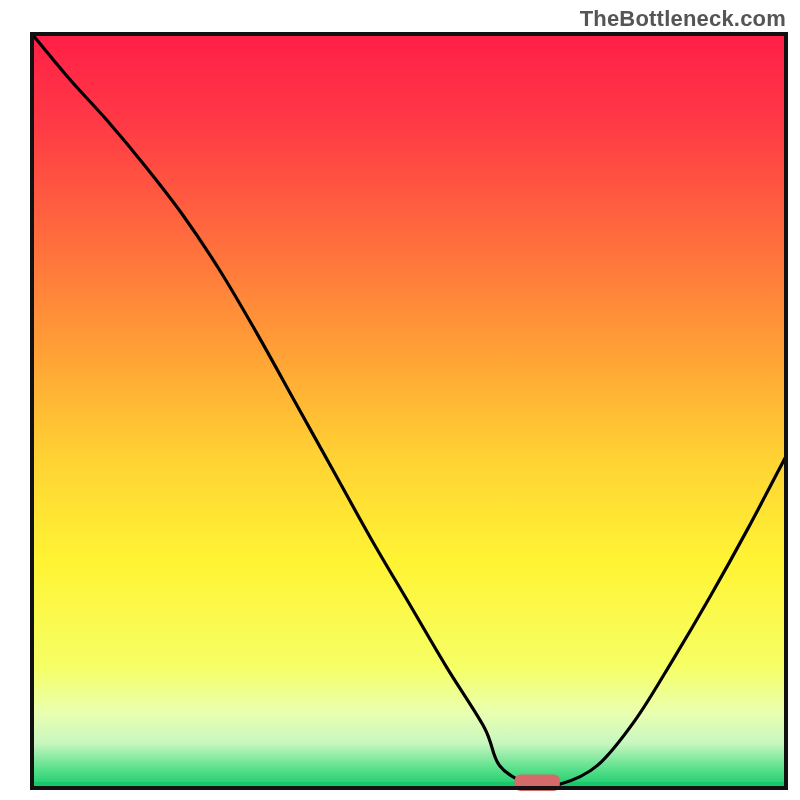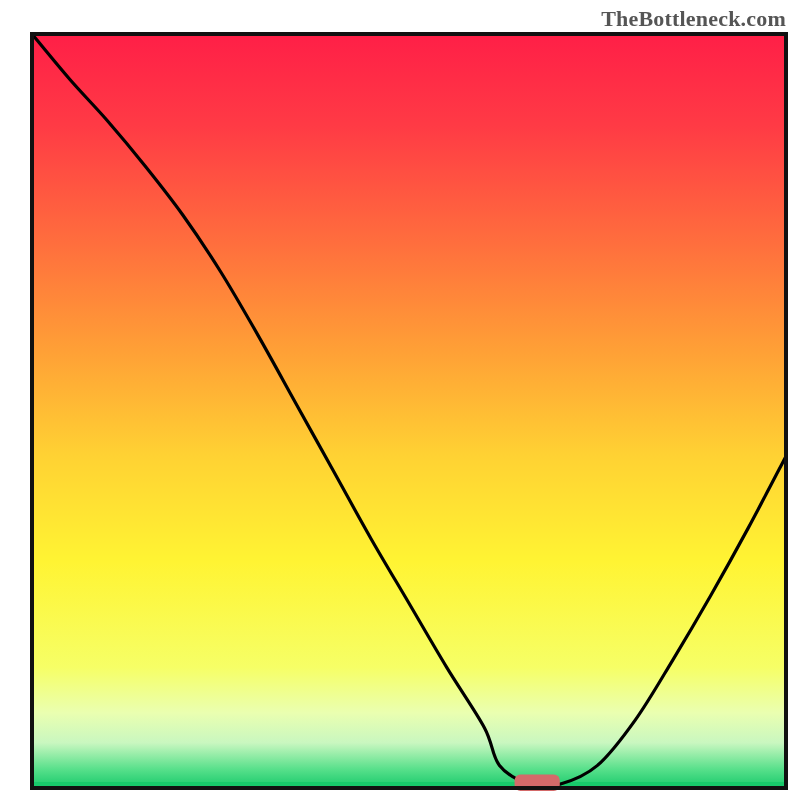--- a/index.html
+++ b/index.html
@@ -12,21 +12,21 @@
   }
   .chart-wrap {
     position: relative;
     width: 800px;
     height: 800px;
   }
   .watermark {
     position: absolute;
     top: 6px;
     right: 14px;
-    font-family: Liberation Serif, serif;
+    font-family: Liberation Sans, sans-serif;
     font-size: 22px;
     font-weight: 700;
     color: #555;
     letter-spacing: 0.2px;
   }
   svg {
     display: block;
   }
 </style>
 </head>

